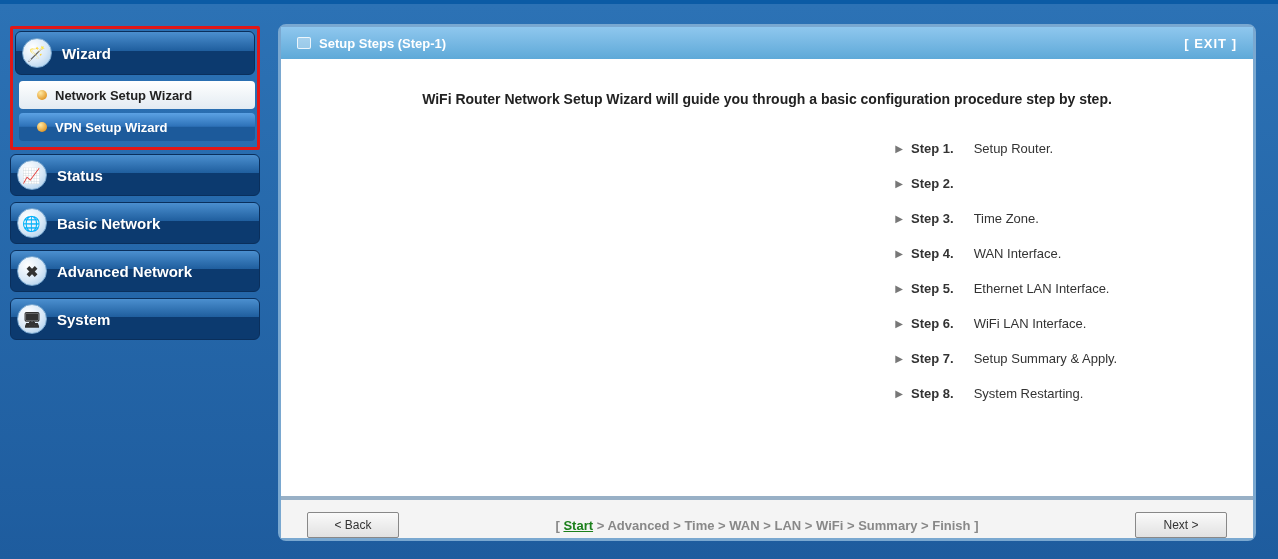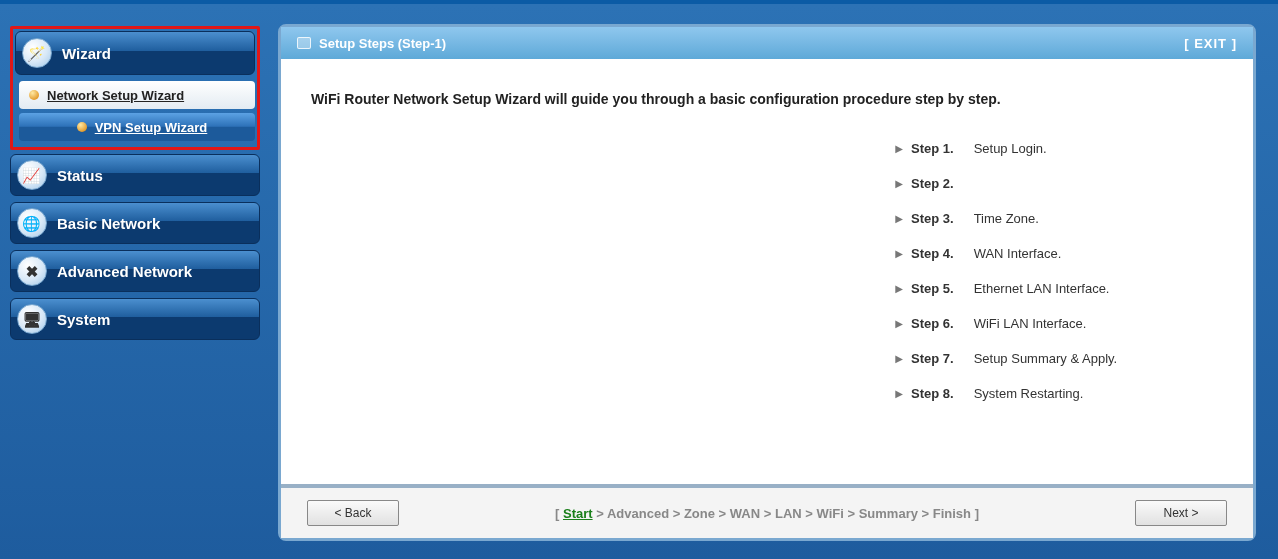--- a/index.html
+++ b/index.html
@@ -59,34 +59,32 @@
       color: #333;
       font-size: 15px;
       line-height: 1;
     }
     .subnav {
       display: flex;
       align-items: center;
       height: 28px;
       border-radius: 4px;
       margin: 4px 0 4px 4px;
-      padding-left: 10px;
-      font-weight: bold;
-      font-size: 13px;
-      cursor: pointer;
-      text-decoration: underline;
+      padding-left: 18px;
+      font-weight: bold;
+      font-size: 13px;
+      cursor: pointer;
     }
     .subnav.active {
       background: linear-gradient(to bottom, #fff 0%, #e3ebf2 100%);
       color: #222;
     }
     .subnav.inactive {
       background: linear-gradient(to bottom, #5ca2e4 0%, #2d71b8 48%, #1c5a9b 49%, #1c5a9b 100%);
       color: #fff;
-      justify-content: center;
     }
     .bullet {
       width: 10px; height: 10px;
       border-radius: 50%;
       background: radial-gradient(circle at 35% 30%, #ffe9a3 0%, #e09320 80%);
       margin-right: 8px;
     }
     .main {
       flex: 1;
       background: #fff;
@@ -114,20 +112,21 @@
       letter-spacing: 1px;
     }
     .content {
       flex: 1;
       background: #fff;
       display: flex;
       flex-direction: column;
       border-bottom: 4px solid #98b0c6;
     }
     .intro {
+      text-align: center;
       padding: 32px 30px 24px 30px;
       font-weight: bold;
       font-size: 14px;
       color: #222;
     }
     .steps {
       padding: 0 0 20px 0;
     }
     .step-row {
       display: flex;
@@ -143,21 +142,21 @@
       padding-right: 8px;
       color: #777;
       font-size: 10px;
     }
     .step-label { font-weight: bold; margin-right: 20px;}
     .step-text { font-weight: normal; }
     .footer {
       display: flex;
       align-items: center;
       justify-content: space-between;
-      padding: 12px 26px 12px 26px;
+      padding: 12px 26px 0 26px;
       background: #f4f4f4;
     }
     .btn {
       height: 26px;
       min-width: 92px;
       background: linear-gradient(to bottom, #fafafa 0%, #e1e1e1 100%);
       border: 1px solid #888;
       border-radius: 2px;
       font-size: 12px;
       color: #333;
@@ -236,21 +235,21 @@
       </div>
       <span class="exit-link">[ EXIT ]</span>
     </div>
 
     <div class="content">
       <div class="intro">WiFi Router Network Setup Wizard will guide you through a basic configuration procedure step by step.</div>
       <div class="steps">
         <div class="step-row">
             <div class="step-indent">▶</div>
             <span class="step-label">Step 1.</span>
-            <span class="step-text">Setup Login.</span>
+            <span class="step-text">Setup Router.</span>
           </div>
         <div class="step-row">
             <div class="step-indent">▶</div>
             <span class="step-label">Step 2.</span>
           </div>
         <div class="step-row">
             <div class="step-indent">▶</div>
             <span class="step-label">Step 3.</span>
             <span class="step-text">Time Zone.</span>
           </div>
@@ -278,18 +277,18 @@
             <div class="step-indent">▶</div>
             <span class="step-label">Step 8.</span>
             <span class="step-text">System Restarting.</span>
           </div>
       </div>
     </div>
 
     <div class="footer">
       <button class="btn">&lt; Back</button>
       <div class="breadcrumb">
-        <span>[ </span><span class="current">Start</span><span> &gt; </span><span>Advanced</span><span> &gt; </span><span>Zone</span><span> &gt; </span><span>WAN</span><span> &gt; </span><span>LAN</span><span> &gt; </span><span>WiFi</span><span> &gt; </span><span>Summary</span><span> &gt; </span><span>Finish</span><span> ]</span>
+        <span>[ </span><span class="current">Start</span><span> &gt; </span><span>Advanced</span><span> &gt; </span><span>Time</span><span> &gt; </span><span>WAN</span><span> &gt; </span><span>LAN</span><span> &gt; </span><span>WiFi</span><span> &gt; </span><span>Summary</span><span> &gt; </span><span>Finish</span><span> ]</span>
       </div>
       <button class="btn">Next &gt;</button>
     </div>
   </div>
 </div>
 
 </body></html>

